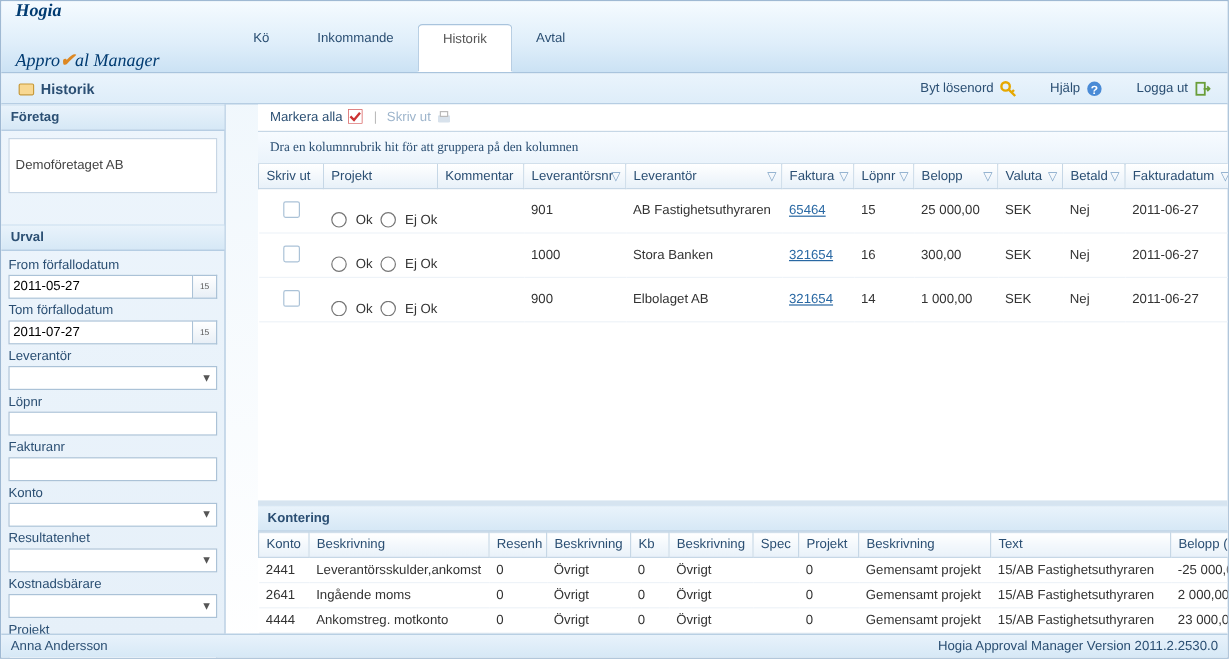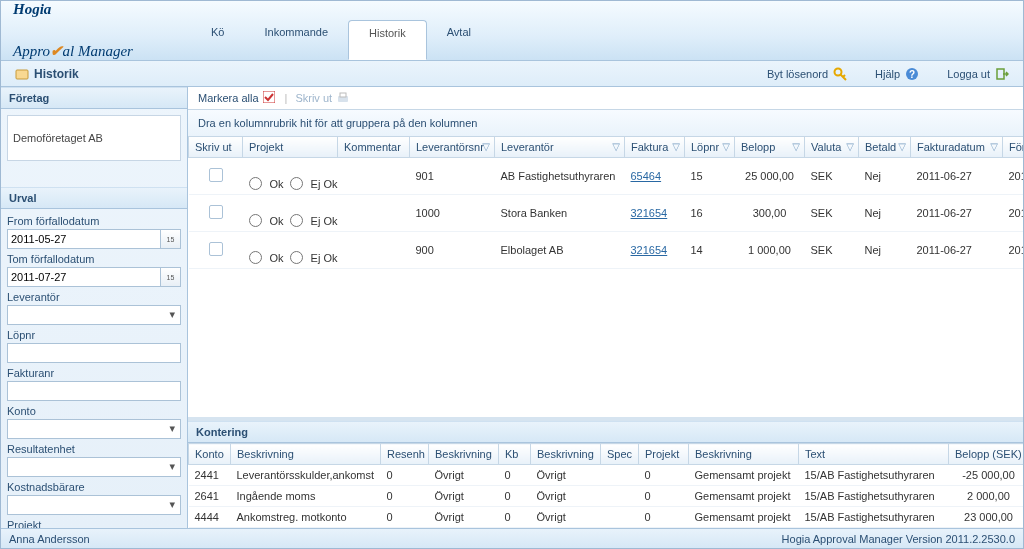--- a/index.html
+++ b/index.html
@@ -55,21 +55,21 @@
 .topbar2 .title {
   color:#2b4f73; font-weight:bold; font-size:12px;
   display:flex; align-items:center; gap:5px;
 }
 .topbar2 .spacer { flex:1; }
 .topbar2 .linkitem {
   color:#2b4f73; margin-left:28px; display:flex; align-items:center; gap:5px; cursor:pointer;
 }
 .icon { width:14px; height:14px; display:inline-block; }
 
-.layout { display:flex; height:calc(100% - 60px - 26px - 20px); }
+.layout { display:flex; height:calc(100% - 60px - 26px - 20px);gap:27px; }
 .sidebar {
   width:187px;
   background: linear-gradient(#edf5fc,#e6f0f9);
   border-right:1px solid #a9c4dd;
   display:flex; flex-direction:column;
 }
 .panel-header {
   background: linear-gradient(#e9f3fb,#d6e8f6);
   border-bottom:1px solid #a9c4dd;
   border-top:1px solid #cfe1f1;
@@ -106,41 +106,42 @@
   border-bottom:1px solid #c6d7e6;
   padding:4px 10px;
   display:flex; align-items:center; gap:8px;text-align:center;
 }
 .tool-row .act { color:#2b4f73; cursor:pointer; display:flex; align-items:center; gap:4px;}
 .tool-row .sep { color:#bbb; }
 .group-hint {
   background:linear-gradient(#f7fbff,#eaf3fb);
   padding:7px 10px; color:#2b4f73; border-bottom:1px solid #c6d7e6;
   font-size:11px;
+  font-family:Liberation Serif, serif;
 }
 
 .grid { overflow-x:auto; flex:1; min-height:0;}
 table.maingrid { border-collapse:collapse; width:100%; table-layout:fixed;}
 table.maingrid th {
   background:linear-gradient(#fff,#e8f1f9);
   border:1px solid #c6d7e6; border-top:none;
   text-align:left; font-weight:normal; color:#2b4f73;
   padding:4px 6px; font-size:11px; position:relative;
   white-space:nowrap; overflow:hidden;
 }
 table.maingrid td {
   border-bottom:1px solid #eef3f8;
   padding:4px 6px; font-size:11px; color:#333;
   white-space:nowrap; overflow:hidden; text-overflow:ellipsis;
 }
 .filter-ic { position:absolute; right:4px; top:4px; color:#7ba0c4; font-size:10px;}
 .radio-pair { display:flex; gap:6px; align-items:center;margin-top:15px;}
 .radio-pair input { margin:0 2px 0 0;}
 a.link { color:#2968a3; text-decoration:underline; }
-.num { text-align:center; }
+.num { text-align:left; }
 
 .kontering { border-top:4px solid #d6e4f0;}
 .kontering .panel-header { font-size:11px;}
 table.kontgrid { border-collapse:collapse; width:100%; table-layout:fixed;}
 table.kontgrid th {
   background:linear-gradient(#fff,#e8f1f9);
   border:1px solid #c6d7e6;
   text-align:left; font-weight:normal; color:#2b4f73;
   padding:4px 6px; font-size:11px;
   white-space:nowrap; overflow:hidden;

